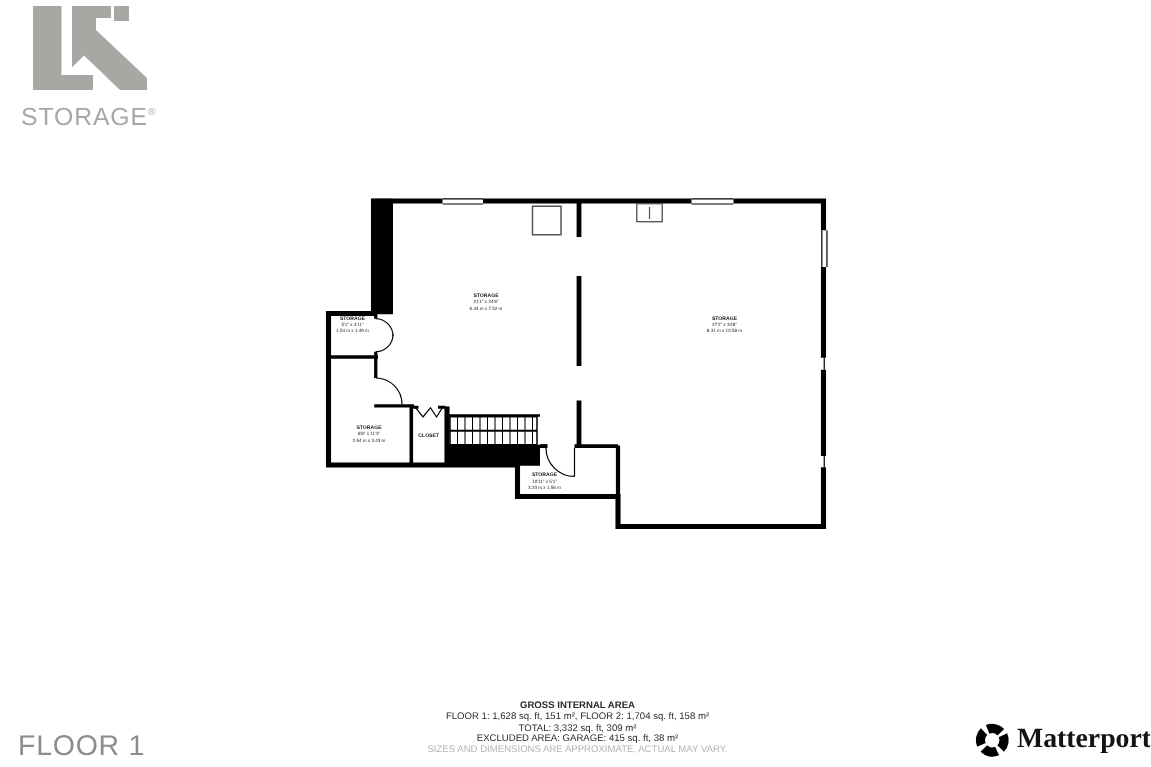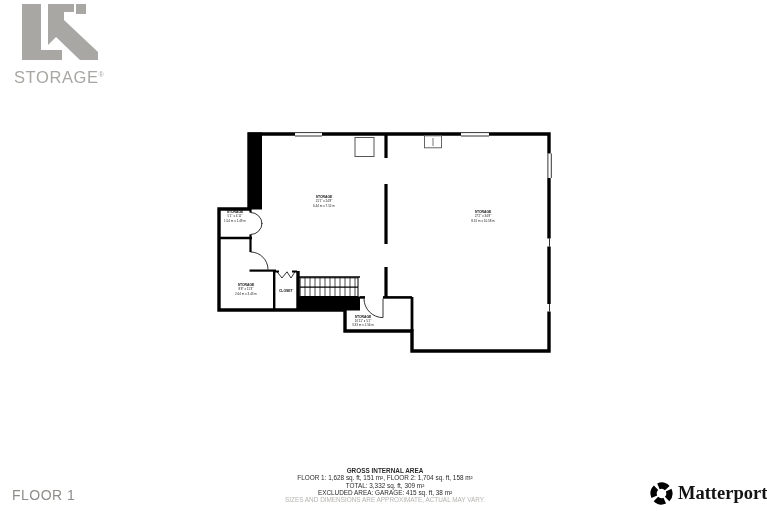--- a/index.html
+++ b/index.html
@@ -16,21 +16,21 @@
   
   .watermark{position:absolute;left:227px;top:476px;width:318px;display:flex;
              justify-content:space-between;color:#d6d4d1;font-size:19.5px;line-height:1;
              letter-spacing:1px;z-index:1;}
   
   .summary{position:absolute;left:232px;top:467px;width:306px;text-align:center;z-index:2;
            color:#2a2a2a;font-size:6.4px;line-height:7.3px;}
   .s-title{font-weight:700;}
   .s-disclaimer{color:#b5b3b0;}
   
-  .floor-label{position:absolute;left:12px;top:487px;font-size:14px;color:#8f8d8a;letter-spacing:.5px;}
+  .floor-label{position:absolute;left:12px;top:487px;font-size:19px;color:#8f8d8a;letter-spacing:.5px;}
   .matterport{position:absolute;left:650px;top:482px;display:flex;align-items:center;z-index:2;}
   .mp-text{font-family:"Liberation Serif",serif;font-size:18.5px;color:#141414;margin-left:5px;font-weight:700;}
   .mp-tm{font-size:7px;color:#141414;vertical-align:9px;margin-left:1px;}
 </style>
 </head>
 <body>
 
 <div class="canvas">
 
   <div class="realtor">

